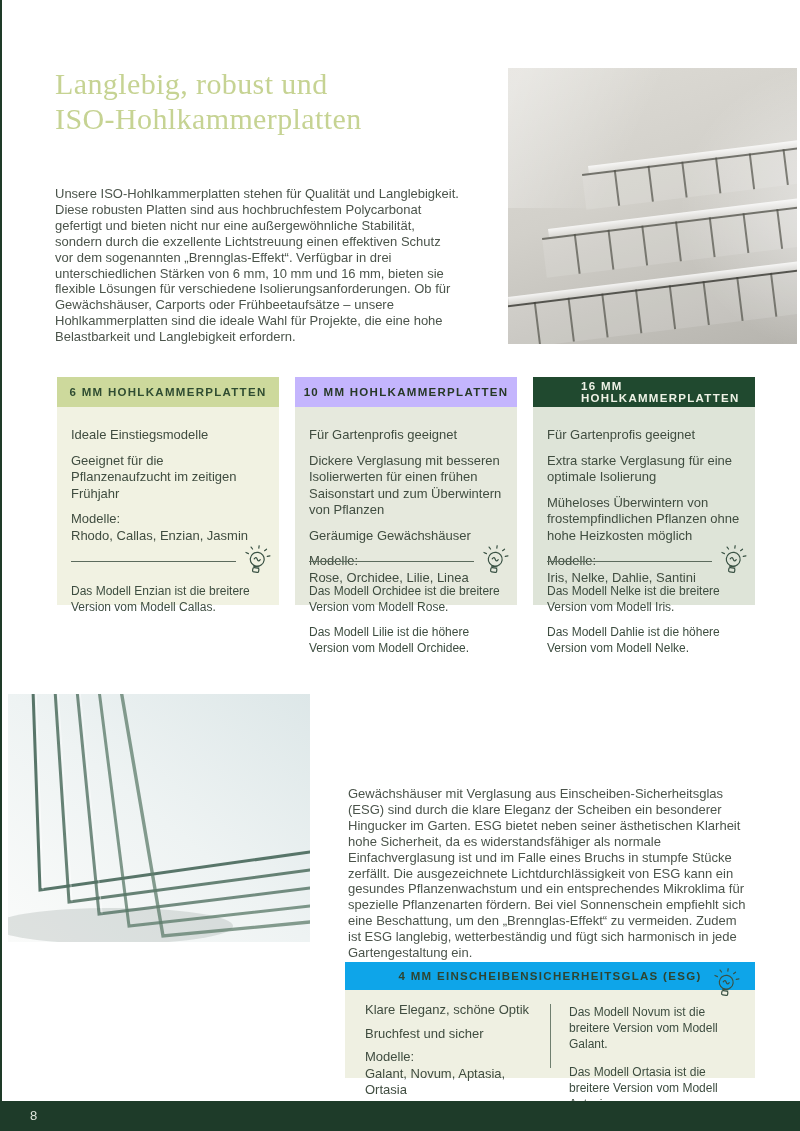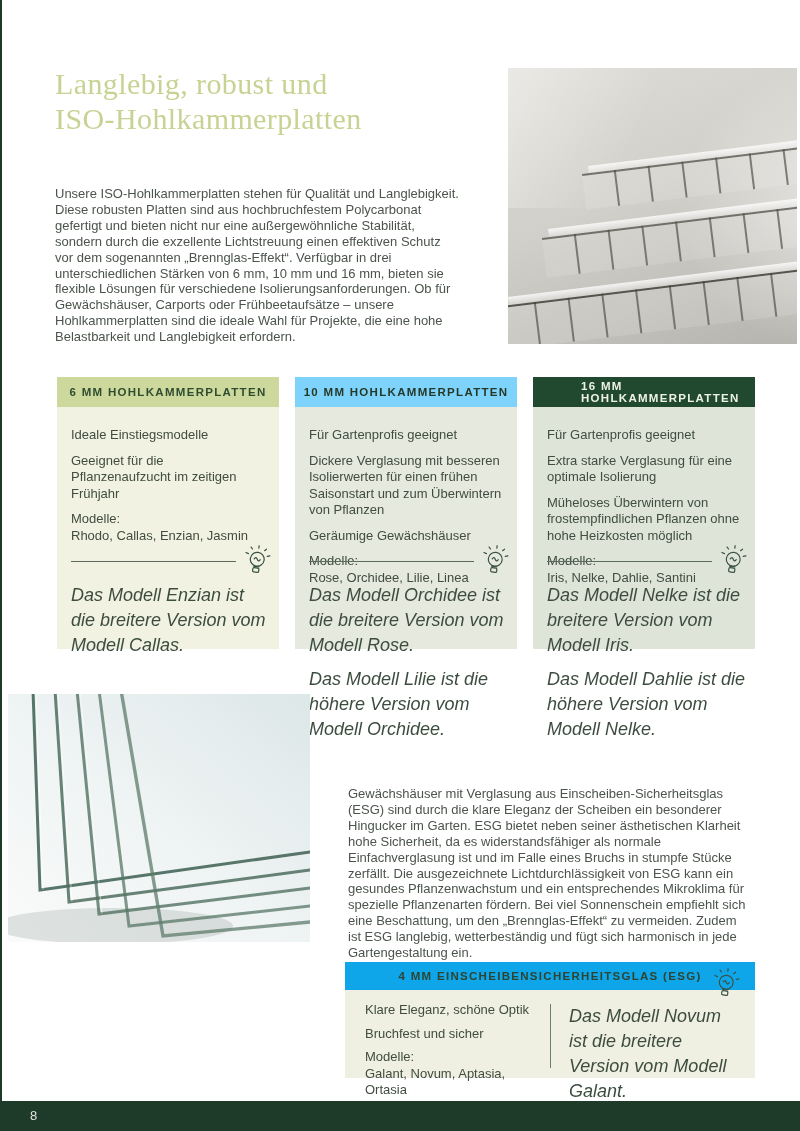--- a/index.html
+++ b/index.html
@@ -39,38 +39,38 @@
   .rr3{left:-6px;top:238px;width:360px;height:42px;border-top:2.5px solid rgba(62,62,56,.85);}
   .pt3{left:0px;top:229px;width:352px;}
 
   
   .photo-glass{left:8px;top:694px;width:302px;height:248px;
         background:linear-gradient(205deg,#dfe8e9 0%,#eef3f3 45%,#fafbfa 100%);}
   .photo-glass svg{display:block;}
 
   
   .cards{position:absolute;left:57px;top:377px;width:698px;display:flex;gap:16px;}
-  .card{flex:1;display:flex;flex-direction:column;height:272px;}
+  .card{flex:1;display:flex;flex-direction:column;height:228px;}
   .card-header{height:30px;display:flex;align-items:center;justify-content:center;
         font-size:11.5px;font-weight:700;letter-spacing:1.3px;text-transform:uppercase;}
   .card-body{position:relative;flex:1;padding:20px 14px 0;font-size:13px;line-height:16.5px;color:#404d40;}
   .card-body p{margin:0 0 9px;}
   .models-label{display:block;}
   .theme-light .card-header{background:#cdd99c;color:#2f4c31;}
   .theme-light .card-body{background:#f1f2e2;}
-  .theme-mid .card-header{background:#7dd3fc;color:#263826;}
+  .theme-mid .card-header{background:#c4b5fd;color:#263826;}
   .theme-mid .card-body{background:#e6e9dd;}
   .theme-dark .card-header{background:#20492f;color:#eef2e6;padding-left:48px;}
   .theme-dark .card-body{background:#dee4d8;}
 
   .tip{position:absolute;left:14px;right:9px;top:138px;}
   .tip-row{display:flex;align-items:center;}
   .tip-rule{flex:1;border-top:1px solid #5c6b5d;margin-right:8px;}
   .bulb{flex:0 0 auto;transform:rotate(8deg);}
-  .note{font-style:italic;font-size:18px;line-height:25px;color:#3c4c3f;margin:0 0 9px;}
+  .note{font-size:12px;line-height:16px;color:#3c4c3f;margin:0 0 9px;}
   .tip .note:first-of-type{margin-top:6px;}
 
   
   .esg{position:absolute;left:345px;top:962px;width:410px;height:116px;}
   .esg-header{height:28px;display:flex;align-items:center;justify-content:center;
         background:#0ea5e9;color:#2e4430;font-size:11.5px;font-weight:700;
         letter-spacing:1.3px;text-transform:uppercase;}
   .esg-body{height:88px;background:#eff0e2;display:flex;padding:12px 14px 0 20px;box-sizing:border-box;}
   .esg-left{width:185px;font-size:13px;line-height:16.5px;color:#404d40;}
   .esg-left p{margin:0 0 7px;}

